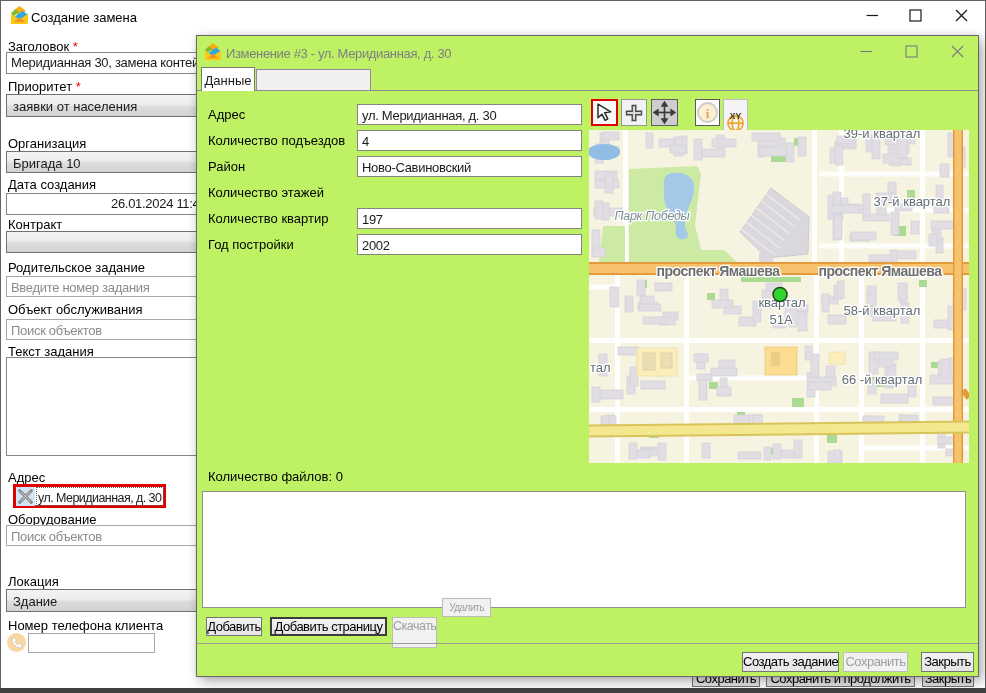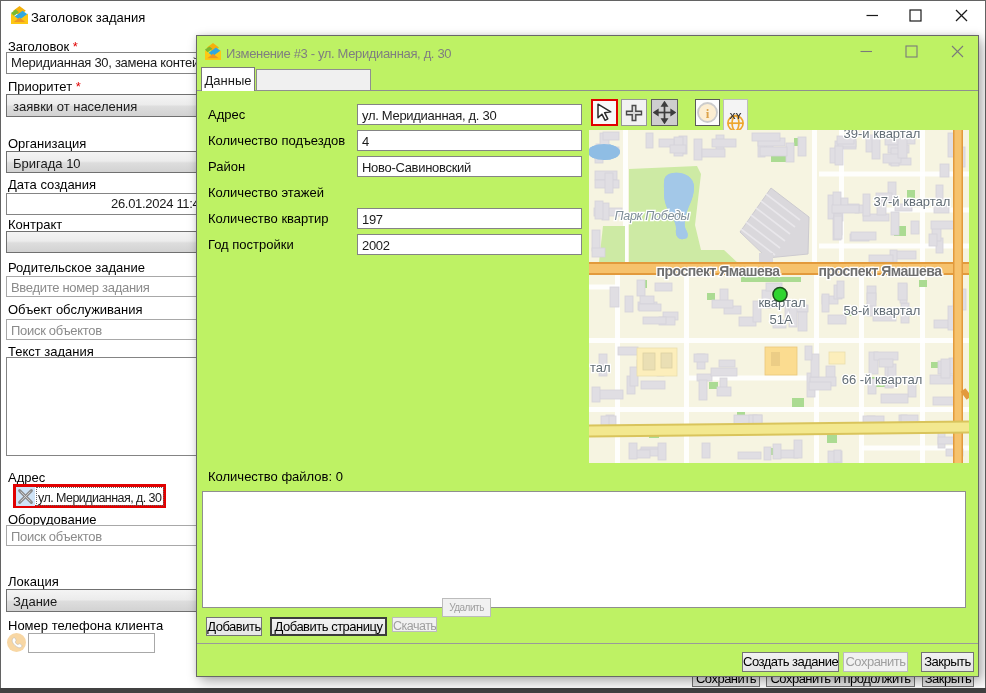--- a/index.html
+++ b/index.html
@@ -21,21 +21,21 @@
 <div class="abs" style="left:0;top:0;width:986px;height:693px;border:1px solid #636363;background:#fff"></div>
 <svg style="position:absolute;left:11px;top:6px" width="17" height="18" viewBox="0 0 16 17">
 <polygon points="8,0 14,4.6 8,9.2 2,4.6" fill="#f4b10b"></polygon>
 <polygon points="0,6.6 4.4,3.4 7.4,5.8 2.2,9.8" fill="#7cba2e"></polygon>
 <polygon points="3,10.2 11,4.4 15.7,8 7.2,14" fill="#31a8e0"></polygon>
 <polygon points="0,7.2 7.2,12.6 0,17" fill="#fdc813"></polygon>
 <polygon points="16,7.2 8.8,12.6 16,17" fill="#fdc813"></polygon>
 <polygon points="0,17 8,10.8 16,17" fill="#ef9722"></polygon>
 <rect x="0" y="15.2" width="16" height="1.8" fill="#fdc813"></rect>
 </svg>
-<div class="lbl" style="left:31px;top:10px;font-size:13px">Заголовок задания</div>
+<div class="lbl" style="left:31px;top:10px;font-size:13px">Создание замена</div>
 <div class="abs" style="left:866px;top:9px"><svg width="13" height="13" viewBox="0 0 13 13">
       <line x1="0.5" y1="6.5" x2="12" y2="6.5" stroke="#1a1a1a" stroke-width="1.2"></line>
     </svg></div>
 <div class="abs" style="left:909px;top:9px"><svg width="13" height="13" viewBox="0 0 13 13">
       <rect x="1" y="1" width="11" height="11" fill="none" stroke="#1a1a1a" stroke-width="1.2"></rect>
     </svg></div>
 <div class="abs" style="left:955px;top:9px"><svg width="13" height="13" viewBox="0 0 13 13">
       <g stroke="#1a1a1a" stroke-width="1.2">
         <line x1="1" y1="1" x2="12" y2="12"></line>
         <line x1="12" y1="1" x2="1" y2="12"></line>
@@ -419,18 +419,18 @@
         <text x="293" y="185" font-size="13" fill="#636e76" text-anchor="middle" font-family="Liberation Sans, sans-serif" stroke="#ffffff" stroke-width="2.6" paint-order="stroke">58-й квартал</text>
         <text x="293" y="254" font-size="13" fill="#636e76" text-anchor="middle" font-family="Liberation Sans, sans-serif" stroke="#ffffff" stroke-width="2.6" paint-order="stroke">66 -й квартал</text>
         <text x="1" y="242" font-size="13" fill="#636e76" text-anchor="start" font-family="Liberation Sans, sans-serif" stroke="#ffffff" stroke-width="2.6" paint-order="stroke">тал</text>
         <circle cx="191" cy="164.5" r="7" fill="#2fd42f" stroke="#1e4d1e" stroke-width="1.6"></circle>
       </svg>
     </div>
 <div class="lbl" style="left:11px;top:433px">Количество файлов: 0</div>
 <div class="abs" style="left:5px;top:455px;width:764px;height:117px;border:1px solid #8f8f8f;background:#fff"></div>
 <div class="btn" style="left:9px;top:581px;width:56px;height:19px">Добавить</div>
 <div class="btn" style="left:73px;top:581px;width:117px;height:19px;border:2px solid #3c3c3c;line-height:15px">Добавить страницу</div>
-<div class="btn dis" style="left:195px;top:581px;width:45px;height:15px;font-size:12.5px">Скачать</div>
+<div class="btn dis" style="left:195px;top:581px;width:45px;height:31px;font-size:12.5px">Скачать</div>
 <div class="btn dis" style="left:245px;top:562px;width:49px;height:19px;font-size:10px">Удалить</div>
 <div class="abs" style="left:0;top:607px;width:781px;height:1px;background:#9a9a9a"></div>
 <div class="btn" style="left:545px;top:616px;width:97px;height:20px;line-height:18px">Создать задание</div>
 <div class="btn dis" style="left:646px;top:616px;width:65px;height:20px;line-height:18px">Сохранить</div>
 <div class="btn" style="left:724px;top:616px;width:53px;height:20px;line-height:18px">Закрыть</div>
 </div>
 </body></html>

